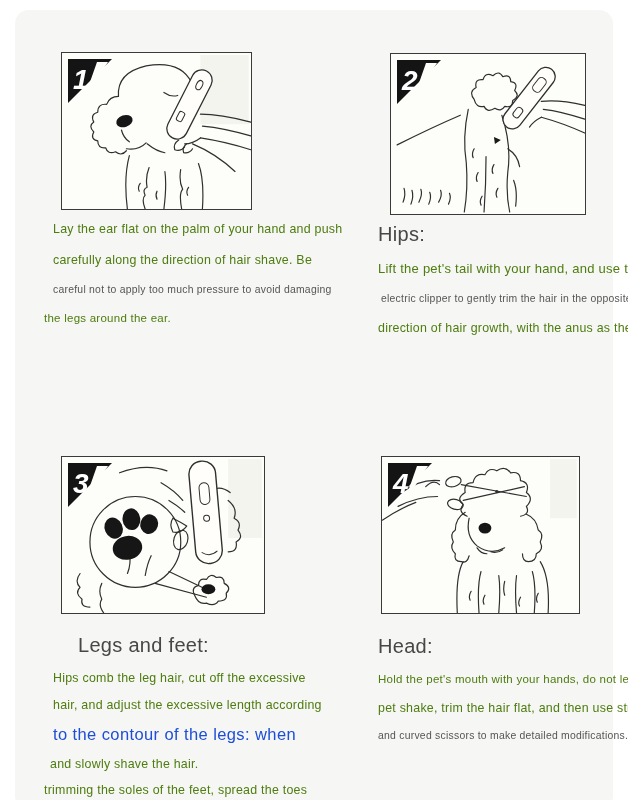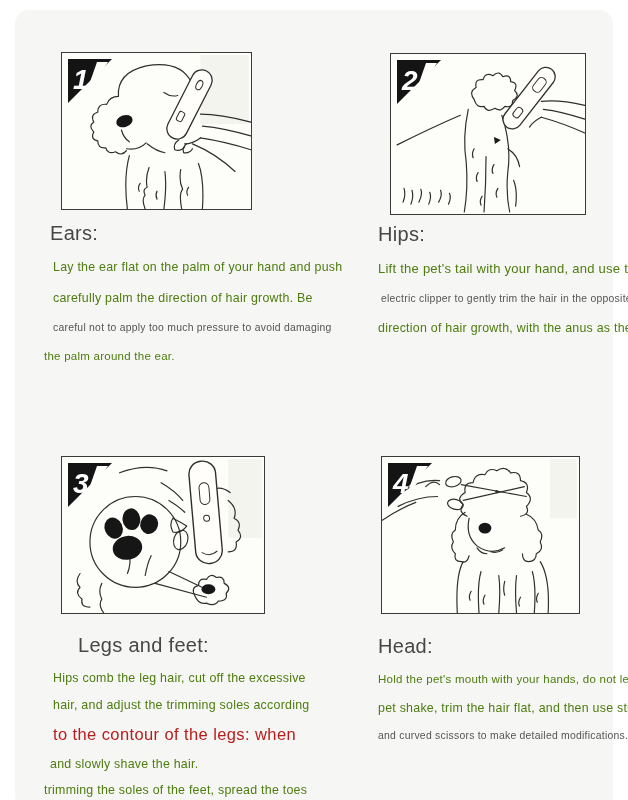--- a/index.html
+++ b/index.html
@@ -39,21 +39,21 @@
   .line{
     color:#4d7c0f;white-space:nowrap;letter-spacing:.25px;
     line-height:1.2;margin:0 0 16px 0;
   }
   .txt-legs .line{margin-bottom:12px;}
   .txt-head .line{margin-bottom:14px;}
   .t13{font-size:13px;}
   .t12{font-size:12.4px;}
   .t11{font-size:11.5px;}
   .t10{font-size:10.4px;color:#555555;}
-  .t16{font-size:16.5px;color:#b91c1c;letter-spacing:.4px;}
+  .t16{font-size:16.5px;color:#1d4ed8;letter-spacing:.4px;}
   .outdent{margin-left:-6px;}
   .indent{margin-left:3px;}
   .stroke{stroke:#2f2f2f;fill:none;stroke-width:1.2;stroke-linecap:round;stroke-linejoin:round;}
 </style>
 </head>
 <body>
 
 <div class="card">
 
   <div class="figure fig1">
@@ -193,38 +193,37 @@
       <ellipse cx="104" cy="72" rx="6.5" ry="5.5" fill="#161616"></ellipse>
     </svg>
     <svg class="badge" viewBox="0 0 46 46">
       <polygon points="1,1 45,1 1,45" fill="#141414"></polygon>
       <polygon points="30,4 41,4 17,41" fill="#fdfdf9"></polygon>
       <text x="6" y="31">4</text>
     </svg>
   </div>
 
   <div class="textblock txt-ears">
-    <h2 class="sec-title">Ears:</h2>
     <div class="line t12 indent">Lay the ear flat on the palm of your hand and push</div>
-    <div class="line t12 indent">carefully palm the direction of hair growth. Be</div>
+    <div class="line t12 indent">carefully along the direction of hair shave. Be</div>
     <div class="line t10 indent">careful not to apply too much pressure to avoid damaging</div>
-    <div class="line t11 outdent">the palm around the ear.</div>
+    <div class="line t11 outdent">the legs around the ear.</div>
   </div>
 
   <div class="textblock txt-hips">
     <h2 class="sec-title">Hips:</h2>
     <div class="line t13">Lift the pet's tail with your hand, and use the</div>
     <div class="line t10 indent">electric clipper to gently trim the hair in the opposite</div>
     <div class="line t12">direction of hair growth, with the anus as the center.</div>
   </div>
 
   <div class="textblock txt-legs">
     <h2 class="sec-title">Legs and feet:</h2>
     <div class="line t12 indent">Hips comb the leg hair, cut off the excessive</div>
-    <div class="line t12 indent">hair, and adjust the trimming soles according</div>
+    <div class="line t12 indent">hair, and adjust the excessive length according</div>
     <div class="line t16 indent">to the contour of the legs: when</div>
     <div class="line t12">and slowly shave the hair.</div>
     <div class="line t12 outdent">trimming the soles of the feet, spread the toes</div>
   </div>
 
   <div class="textblock txt-head">
     <h2 class="sec-title">Head:</h2>
     <div class="line t11">Hold the pet's mouth with your hands, do not let the</div>
     <div class="line t12">pet shake, trim the hair flat, and then use straight</div>
     <div class="line t10">and curved scissors to make detailed modifications.</div>

